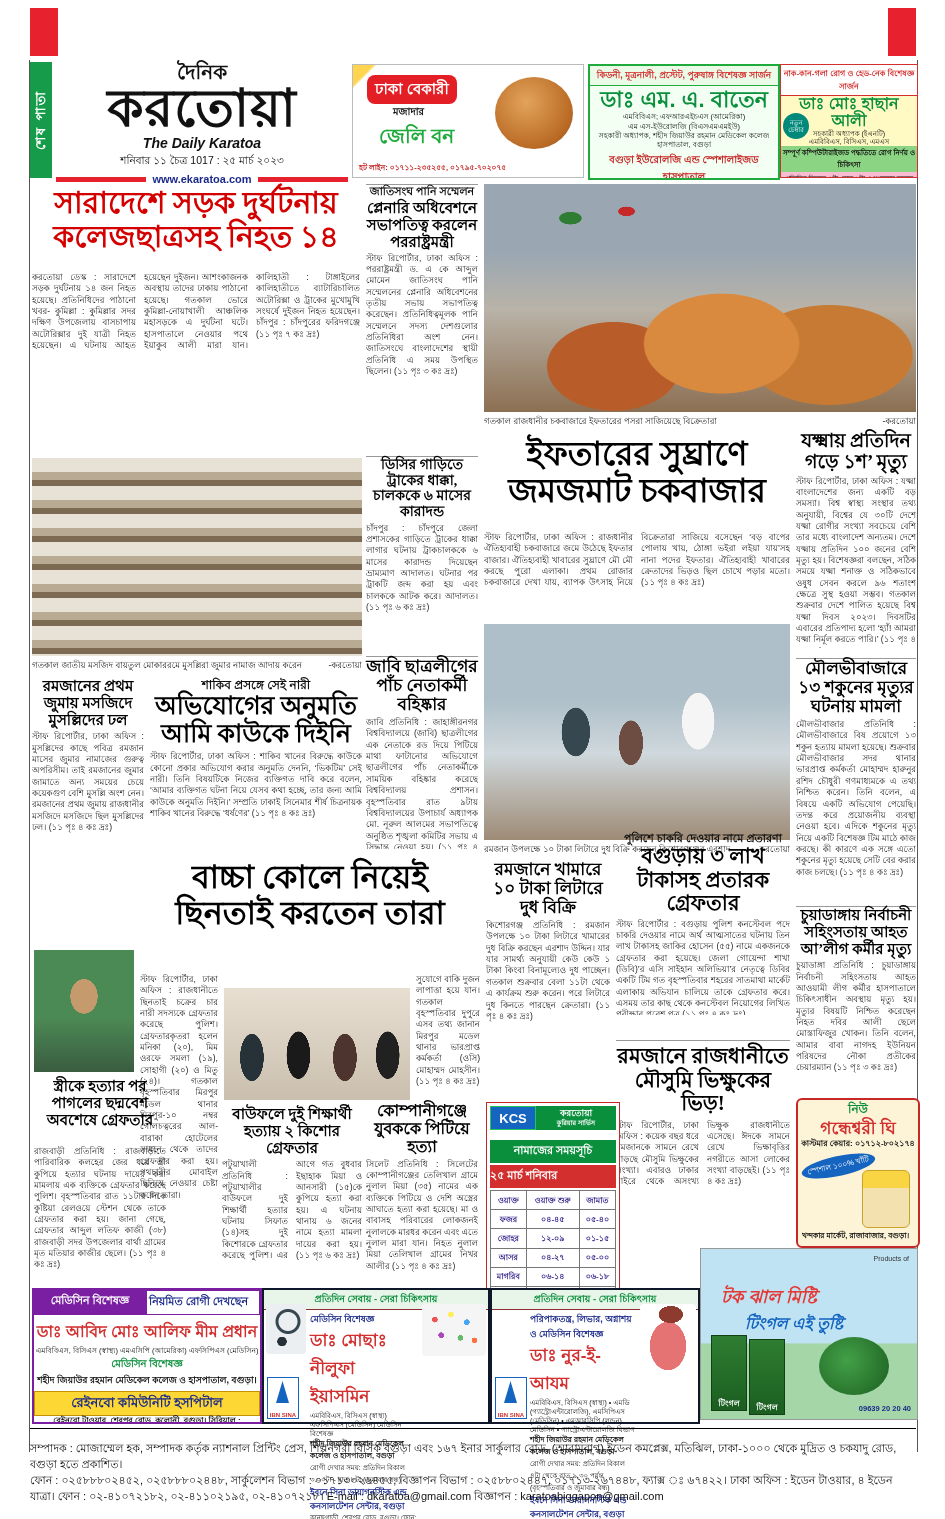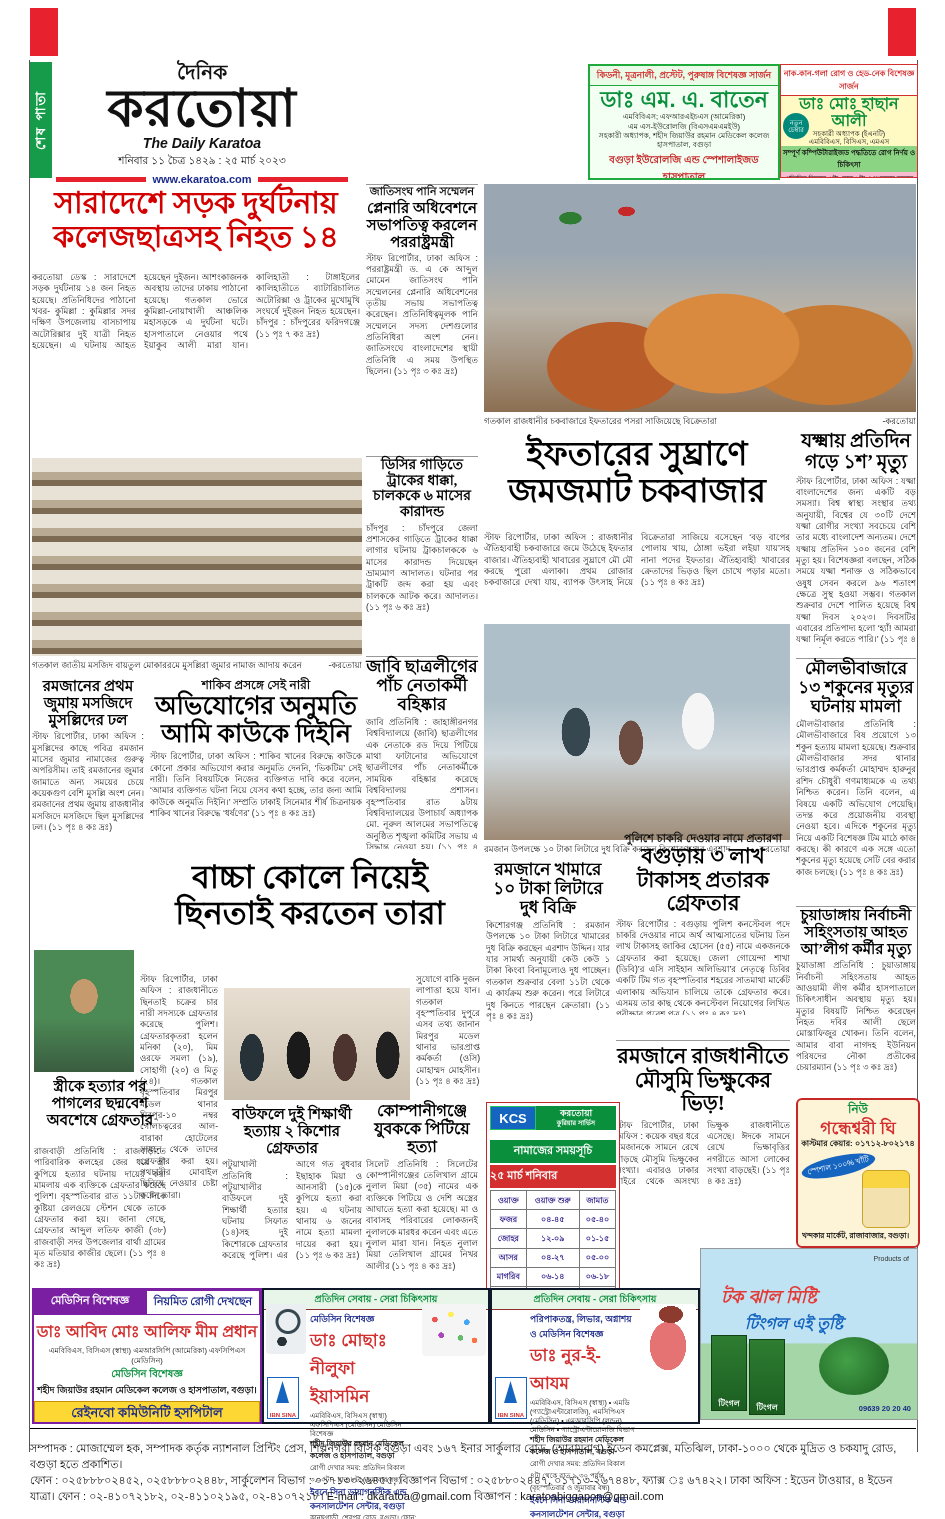--- a/index.html
+++ b/index.html
@@ -100,21 +100,21 @@
   .tg-brand{position:absolute;top:6px;right:8px;font-size:7px;color:#333;text-align:right;}
   .tg-l1{position:absolute;top:34px;left:20px;font-size:18px;font-weight:bold;color:#e53935;font-style:italic;}
   .tg-l2{position:absolute;top:62px;left:44px;font-size:16px;font-weight:bold;color:#1565c0;font-style:italic;}
   .tg-tree{position:absolute;left:118px;bottom:24px;width:70px;height:58px;border-radius:50%;background:radial-gradient(circle at 40% 40%,#43a047,#1b5e20);}
   .tg-pack{position:absolute;bottom:8px;width:34px;height:74px;background:linear-gradient(180deg,#2e7d32,#1b5e20);border:1px solid #124116;color:#fff;display:flex;align-items:flex-end;justify-content:center;font-size:8px;font-weight:bold;}
   .tg-phone{position:absolute;right:6px;bottom:6px;font-size:7.5px;color:#1b2a8a;font-weight:bold;}
   
   .dad{border:2px solid #7b1fa2;background:#fff;overflow:hidden;}
   .dad1-top{display:flex;font-weight:bold;font-size:11px;}
   .dad1-top .a{background:#7b1fa2;color:#fff;flex:1;text-align:center;padding:2px;}
-  .dad1-top .b{background:#fff;color:#1b2a8a;flex:1;text-align:center;padding:2px;border:1px solid #7b1fa2;font-family:Liberation Serif, serif;}
+  .dad1-top .b{background:#fff;color:#1b2a8a;flex:1;text-align:left;padding:2px;border:1px solid #7b1fa2;}
   .dad1-name{color:#d32f2f;font-weight:bold;font-size:16px;text-align:center;margin-top:4px;}
   .dad1-deg{font-size:7.5px;text-align:center;line-height:1.3;}
   .dad1-spec{color:#0a8f3c;font-weight:bold;font-size:10px;text-align:center;}
   .dad1-inst{font-size:9px;font-weight:bold;text-align:center;}
   .dad1-hosp{background:#fdd835;color:#1b2a8a;font-weight:bold;font-size:13px;text-align:center;margin-top:3px;padding:1px;border:1px solid #c49000;}
   .dad1-addr{font-size:8px;font-weight:bold;text-align:center;line-height:1.3;}
   .ibn{border:2px solid #0f172a;background:#fff;}
   .ibn-top{background:#e8f5e9;color:#0a8f3c;font-weight:bold;font-size:9.5px;text-align:center;padding:2px;border-bottom:1px solid #8d2d2d;}
   .ibn-spec{color:#1b2a8a;font-weight:bold;font-size:9px;}
   .ibn-name{color:#d32f2f;font-weight:bold;font-size:17px;}
@@ -148,28 +148,37 @@
   <div class="abs corner" style="left:30px;top:8px;width:28px;height:48px;"></div>
   <div class="abs corner" style="left:888px;top:8px;width:28px;height:48px;"></div>
 
   <div class="abs strip" style="left:30px;top:62px;width:22px;height:116px;">
     <span>শেষ পাতা</span>
   </div>
   <div class="abs" style="left:56px;top:62px;width:292px;height:118px;">
     <div class="mh-top">দৈনিক</div>
     <div class="mh-main">করতোয়া</div>
     <div class="mh-en">The Daily Karatoa</div>
-    <div class="mh-date">শনিবার ১১ চৈত্র ১৪২৯ : ২৫ মার্চ ২০২৩</div>
+    <div class="mh-date">শনিবার ১১ চৈত্র 1017 : ২৫ মার্চ ২০২৩</div>
     <div class="mh-rule">
       <div class="bar"></div>
       <div class="web">www.ekaratoa.com</div>
       <div class="bar"></div>
     </div>
   </div>
 
+  <div class="abs ad ad-bakery" style="left:352px;top:64px;width:230px;height:112px;">
+    <div style="padding:10px 0 0 14px;">
+      <span class="bak-name">ঢাকা বেকারী</span>
+      <div class="bak-sub" style="padding-left:26px;">মজাদার</div>
+      <div class="bak-jeli" style="padding-left:12px;">জেলি বন</div>
+    </div>
+    <div class="bak-bun"></div>
+    <div class="bak-hot">হট লাইন: ০১৭১১-২৩৫২৫৫, ০১৭৯৫-৭০২০৭৫</div>
+  </div>
 
   <div class="abs ad ad-baten" style="left:588px;top:64px;width:188px;height:112px;">
     <div class="baten-top">কিডনী, মূত্রনালী, প্রস্টেট, পুরুষাঙ্গ বিশেষজ্ঞ সার্জন</div>
     <div class="baten-name">ডাঃ এম. এ. বাতেন</div>
     <div class="baten-deg">এমবিবিএস; এফআরএইচএস (আমেরিকা)</div>
     <div class="baten-deg">এম এস-ইউরোলজি (বিএসএমএমইউ)</div>
     <div class="baten-deg">সহকারী অধ্যাপক, শহীদ জিয়াউর রহমান মেডিকেল কলেজ হাসপাতাল, বগুড়া</div>
     <div class="baten-bot">বগুড়া ইউরোলজি এন্ড স্পেশালাইজড হাসপাতাল</div>
 
   </div>
@@ -349,21 +358,21 @@
       </div>
     <div class="tg-phone">09639 20 20 40</div>
   </div>
 
   <div class="abs dad" style="left:32px;top:1288px;width:226px;height:132px;">
     <div class="dad1-top">
       <div class="a">মেডিসিন বিশেষজ্ঞ</div>
       <div class="b">নিয়মিত রোগী দেখছেন</div>
     </div>
     <div class="dad1-name">ডাঃ আবিদ মোঃ আলিফ মীম প্রধান</div>
-    <div class="dad1-deg">এমবিবিএস, বিসিএস (স্বাস্থ্য) এমআরসিপি (আমেরিকা) এফসিপিএস (মেডিসিন)</div>
+    <div class="dad1-deg">এমবিবিএস, বিসিএস (স্বাস্থ্য) এমএসিপি (আমেরিকা) এফসিপিএস (মেডিসিন)</div>
     <div class="dad1-spec">মেডিসিন বিশেষজ্ঞ</div>
     <div class="dad1-inst">শহীদ জিয়াউর রহমান মেডিকেল কলেজ ও হাসপাতাল, বগুড়া।</div>
     <div class="dad1-hosp">রেইনবো কমিউনিটি হসপিটাল</div>
     <div class="dad1-addr">রেইনবো টাওয়ার, শেরপুর রোড, কলোনী, বগুড়া। সিরিয়াল : ০১৩১৮-২০১৮৭২, রিসিপশন : ০১৩১৮-২০১৮৭১</div>
   </div>
 
   <div class="abs ibn" style="left:262px;top:1288px;width:224px;height:132px;">
     <div class="ibn-top">প্রতিদিন সেবায় - সেরা চিকিৎসায়</div>
     <div style="padding:2px 70px 2px 46px;">
       <div class="ibn-spec">মেডিসিন বিশেষজ্ঞ</div>

